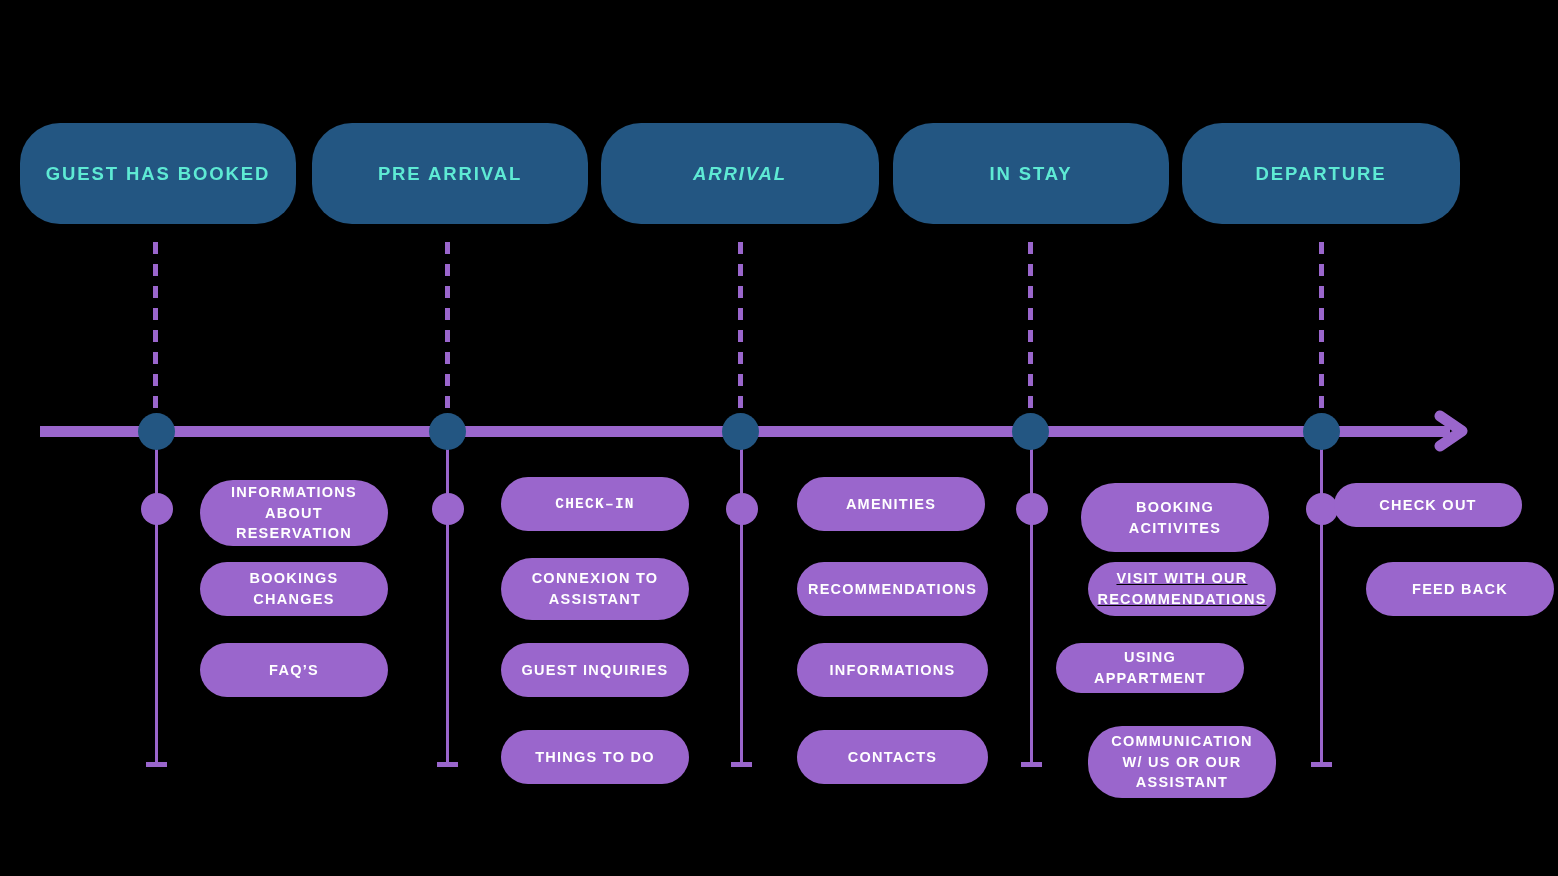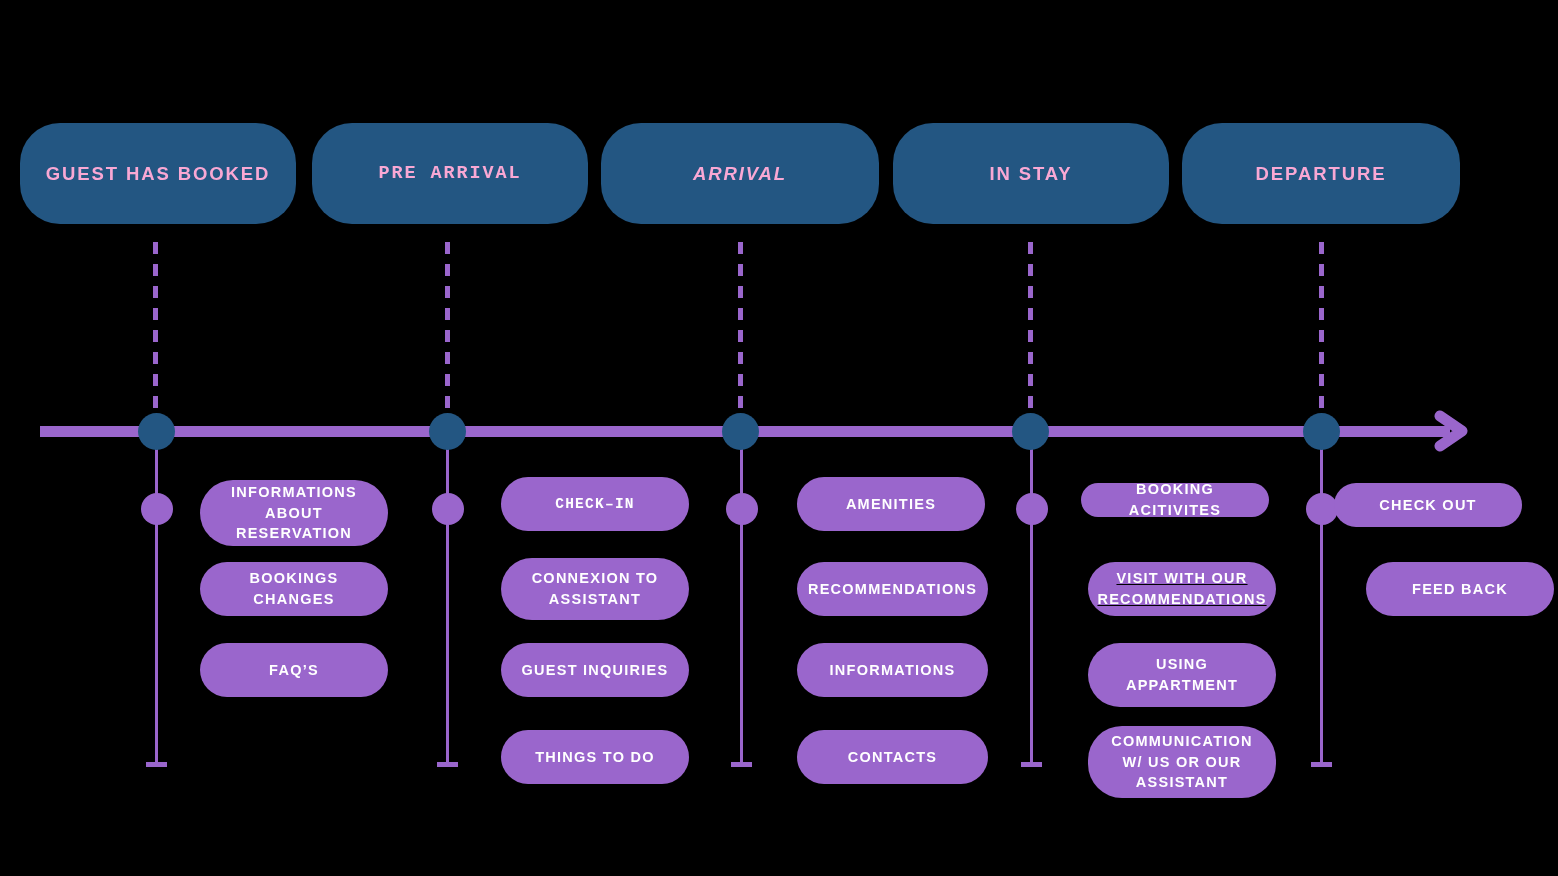--- a/index.html
+++ b/index.html
@@ -25,21 +25,21 @@
     position: absolute;
     background: #235682;
     border-radius: 40px;
     display: flex;
     align-items: center;
     justify-content: center;
     box-sizing: border-box;
     padding: 0 10px;
   }
   .stage-pill .stage-label {
-    color: #f9a8d4;
+    color: #5eead4;
     font-size: 18.5px;
     font-weight: bold;
     letter-spacing: 1.9px;
     text-align: center;
     white-space: nowrap;
   }
 
   
   .axis-line {
     position: absolute;
@@ -158,21 +158,21 @@
       <div class="stem-foot" style="left: 1021px;"></div>
       <div class="stem-dot" style="left: 1016px;"></div>
       <div class="stem" style="left: 1320px;"></div>
       <div class="stem-foot" style="left: 1311px;"></div>
       <div class="stem-dot" style="left: 1306px;"></div>
     </div>
   <div id="layer-stages">
       <div class="stage-pill" style="left: 20px; top: 123px; width: 276px; height: 101px;">
         <span class="stage-label">GUEST HAS BOOKED</span>
       </div>
-      <div class="stage-pill" style="left: 312px; top: 123px; width: 276px; height: 101px; font-family: Liberation Mono, monospace;">
+      <div class="stage-pill" style="left: 312px; top: 123px; width: 276px; height: 101px;">
         <span class="stage-label">PRE ARRIVAL</span>
       </div>
       <div class="stage-pill" style="left: 601px; top: 123px; width: 278px; height: 101px; font-style: italic;">
         <span class="stage-label">ARRIVAL</span>
       </div>
       <div class="stage-pill" style="left: 893px; top: 123px; width: 276px; height: 101px;">
         <span class="stage-label">IN STAY</span>
       </div>
       <div class="stage-pill" style="left: 1182px; top: 123px; width: 278px; height: 101px;">
         <span class="stage-label">DEPARTURE</span>
@@ -212,27 +212,27 @@
       </div>
       <div class="task-pill" style="left: 797px; top: 562px; width: 191px; height: 54px;">
         <span class="task-label">RECOMMENDATIONS</span>
       </div>
       <div class="task-pill" style="left: 797px; top: 643px; width: 191px; height: 54px;">
         <span class="task-label">INFORMATIONS</span>
       </div>
       <div class="task-pill" style="left: 797px; top: 730px; width: 191px; height: 54px;">
         <span class="task-label">CONTACTS</span>
       </div>
-      <div class="task-pill" style="left: 1081px; top: 483px; width: 188px; height: 34px;">
+      <div class="task-pill" style="left: 1081px; top: 483px; width: 188px; height: 69px;">
         <span class="task-label">BOOKING ACITIVITES</span>
       </div>
       <div class="task-pill" style="left: 1088px; top: 562px; width: 188px; height: 54px; text-decoration: underline;">
         <span class="task-label">VISIT WITH OUR RECOMMENDATIONS</span>
       </div>
-      <div class="task-pill" style="left: 1088px; top: 643px; width: 188px; height: 64px;">
+      <div class="task-pill" style="left: 1056px; top: 643px; width: 188px; height: 50px;">
         <span class="task-label">USING APPARTMENT</span>
       </div>
       <div class="task-pill" style="left: 1088px; top: 726px; width: 188px; height: 72px;">
         <span class="task-label">COMMUNICATION W/ US OR OUR ASSISTANT</span>
       </div>
       <div class="task-pill" style="left: 1334px; top: 483px; width: 188px; height: 44px;">
         <span class="task-label">CHECK OUT</span>
       </div>
       <div class="task-pill" style="left: 1366px; top: 562px; width: 188px; height: 54px;">
         <span class="task-label">FEED BACK</span>

